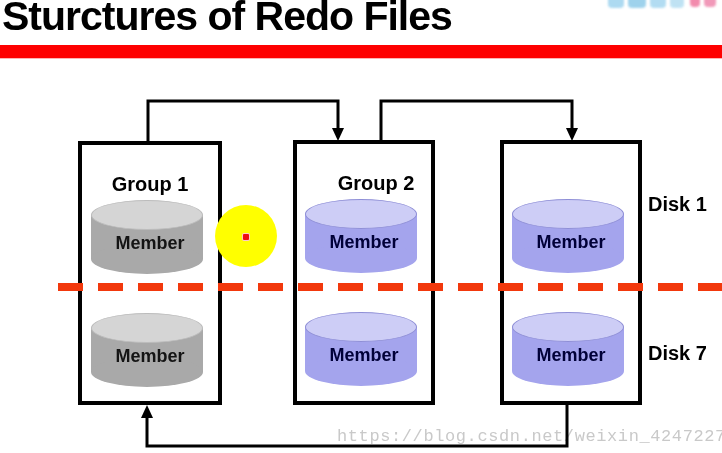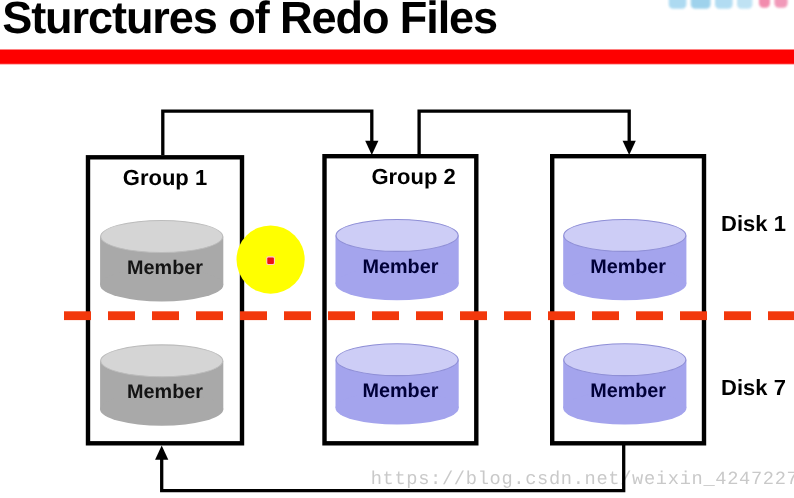--- a/index.html
+++ b/index.html
@@ -28,21 +28,21 @@
 
   
   .connectors{position:absolute;left:0;top:0;z-index:3;pointer-events:none;}
 
   
   .group{position:absolute;background:#fff;border:4px solid #000;
     box-sizing:border-box;z-index:2;}
   .g1{left:78px;top:141px;width:144px;height:264px;}
   .g2{left:293px;top:140px;width:142px;height:265px;padding-left:24px;}
   .g3{left:500px;top:140px;width:142px;height:265px;}
-  .group-label{margin-top:6px;text-align:center;font-weight:bold;
+  .group-label{margin-top:28px;text-align:center;font-weight:bold;
     font-size:20px;color:#000;}
 
   
   .cyl{position:absolute;left:50%;transform:translateX(-50%);
     width:118px;height:74px;}
   .cyl-upper{top:55px;} .cyl-lower{top:168px;}
   .cyl .mid{position:absolute;left:0;top:15px;width:112px;height:44px;}
   .cyl .bot{position:absolute;left:0;bottom:0;width:112px;height:30px;
     border-radius:50%;}
   .cyl .top{position:absolute;left:0;top:0;width:112px;height:30px;
@@ -50,21 +50,21 @@
   .cyl .cyl-label{position:absolute;left:0;right:0;top:33px;z-index:3;
     text-align:center;font-weight:bold;font-size:18px;}
   .cyl-gray .mid,.cyl-gray .bot{background:#a9a9a9;}
   .cyl-gray .top{background:#d5d5d5;border:1px solid #bcbcbc;}
   .cyl-gray .cyl-label{color:#141414;}
   .cyl-blue .mid,.cyl-blue .bot{background:#a4a4ed;}
   .cyl-blue .top{background:#cdcdf6;border:1px solid #8f8fd6;}
   .cyl-blue .cyl-label{color:#000038;}
 
   
-  .disk-label{position:absolute;left:648px;width:74px;text-align:center;
+  .disk-label{position:absolute;left:648px;width:74px;text-align:left;
     font-weight:bold;font-size:20px;color:#000;z-index:2;}
   .d1{top:193px;} .d2{top:342px;}
 
   
   .dashed-line{position:absolute;left:58px;top:283px;width:664px;height:8px;
     z-index:4;
     background:repeating-linear-gradient(to right,#f2380c 0 25px,transparent 25px 40px);}
 
   
   .highlight-circle{position:absolute;left:215px;top:205px;width:62px;height:62px;

